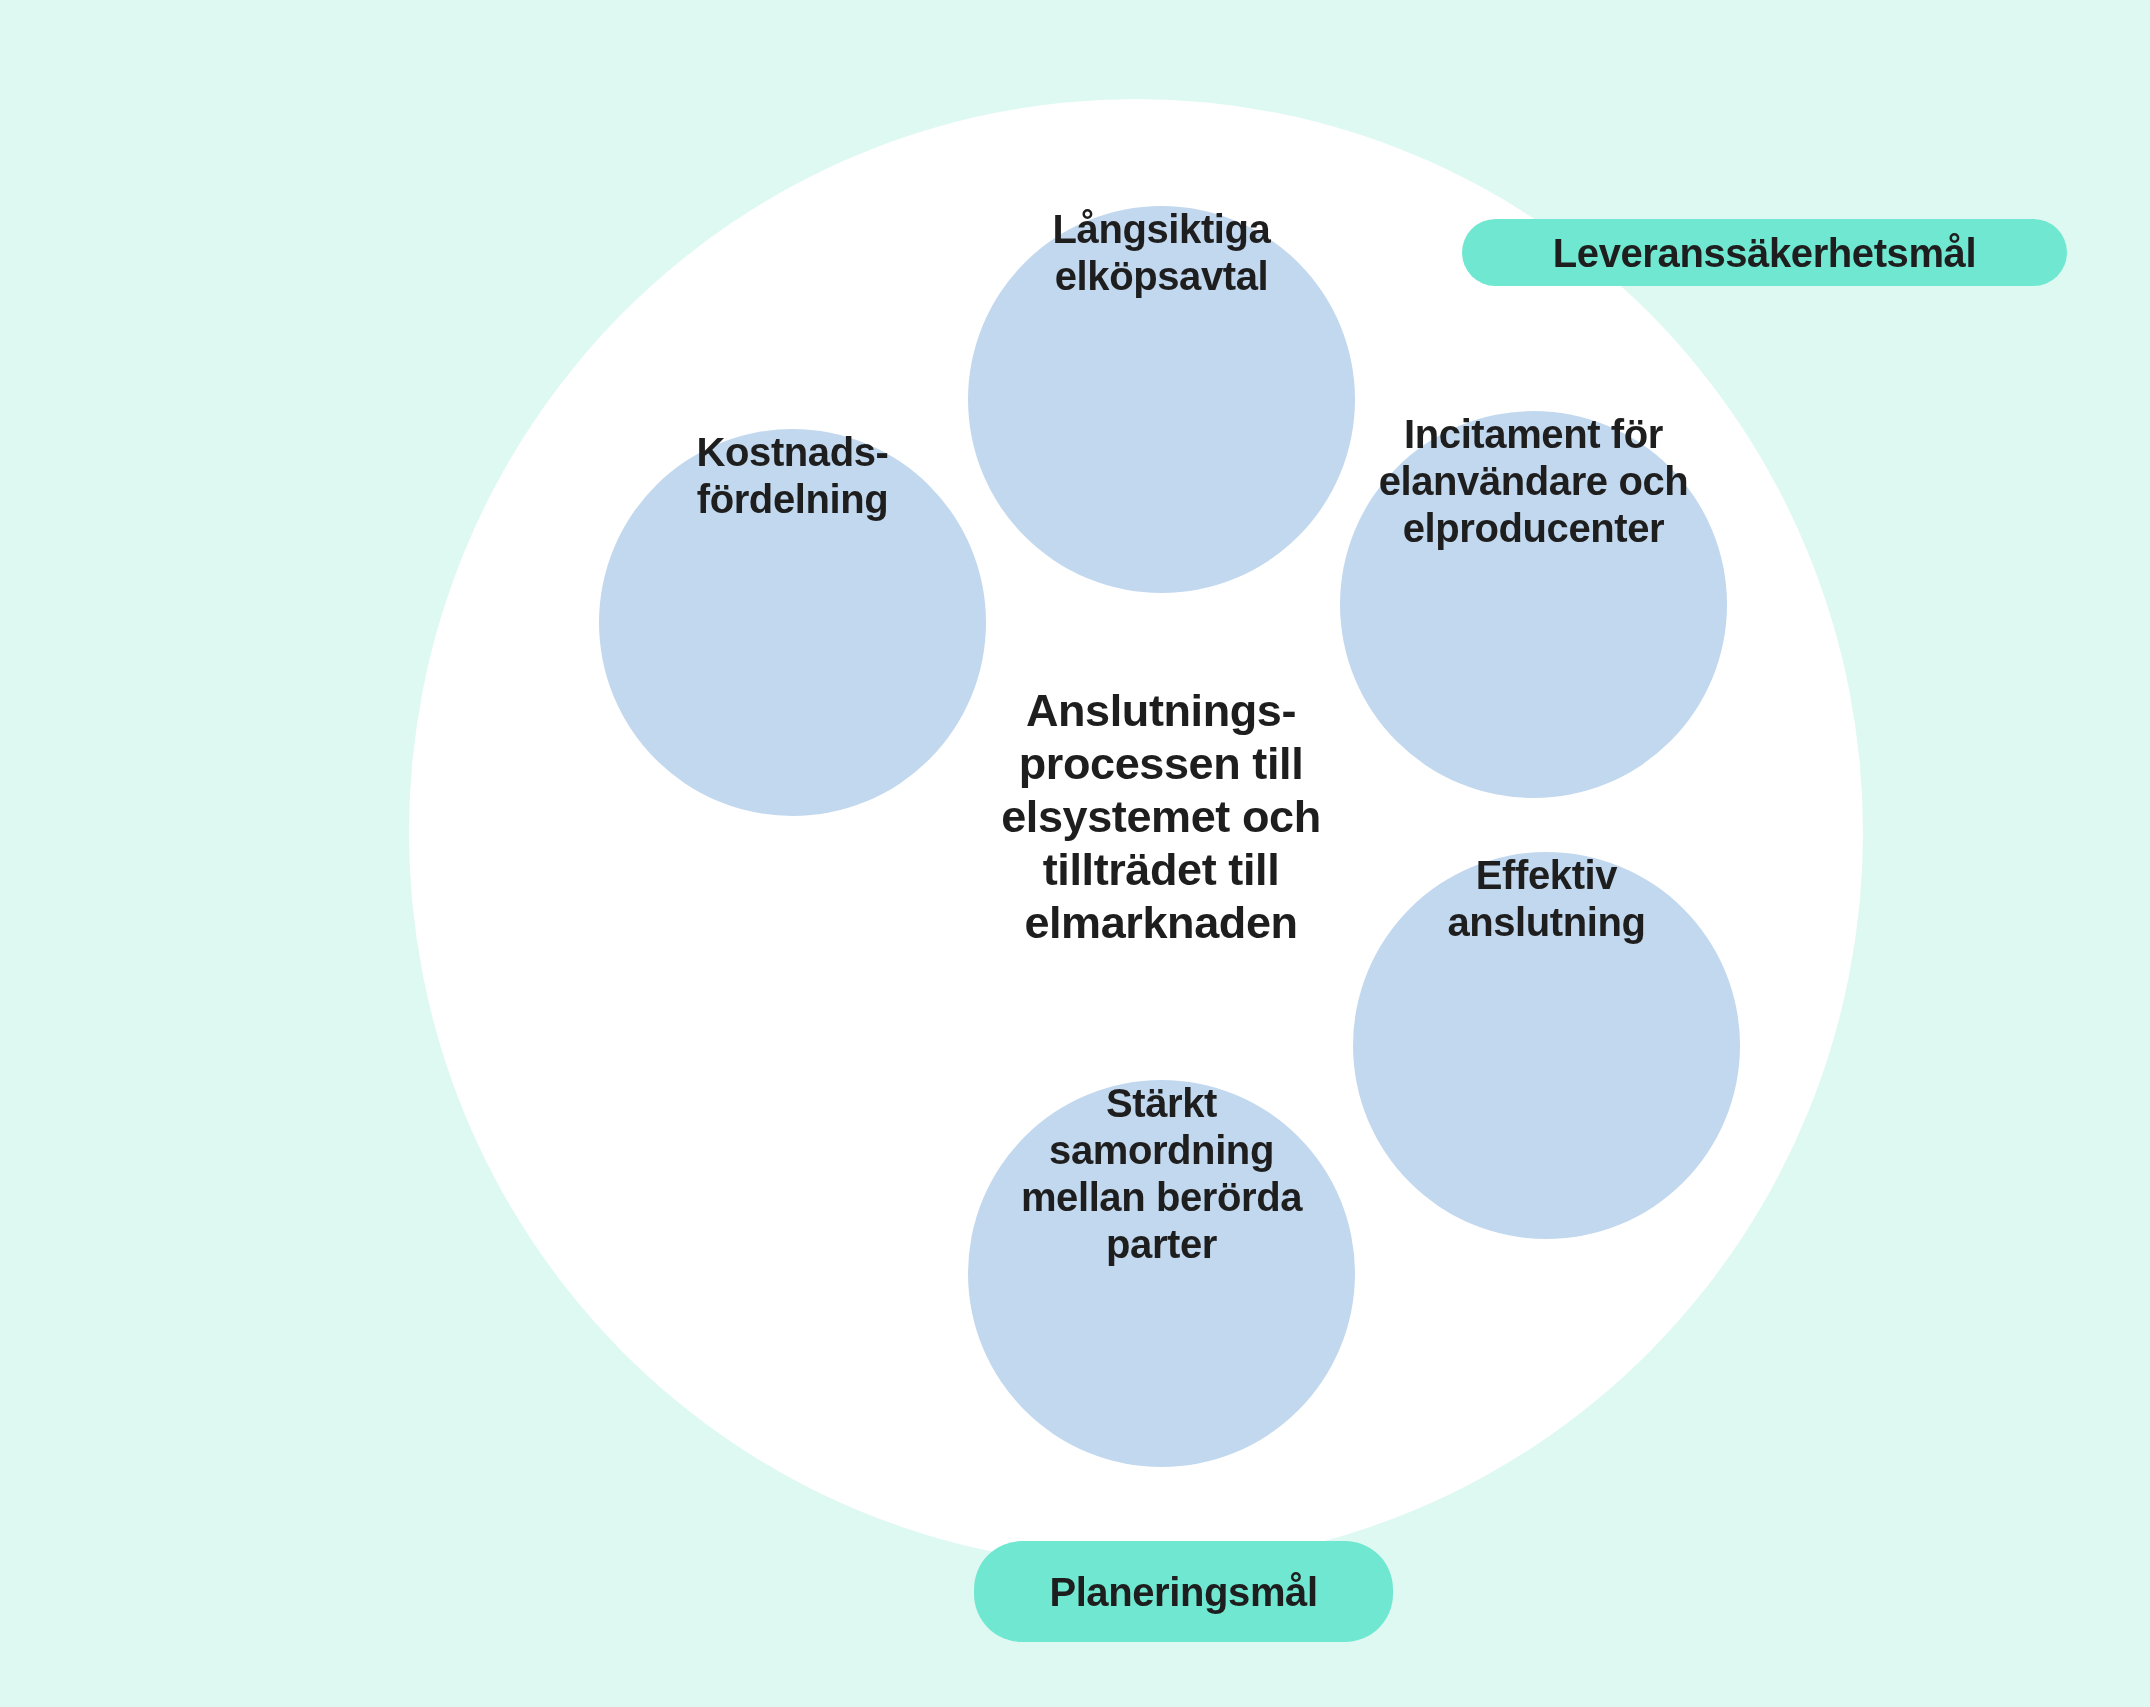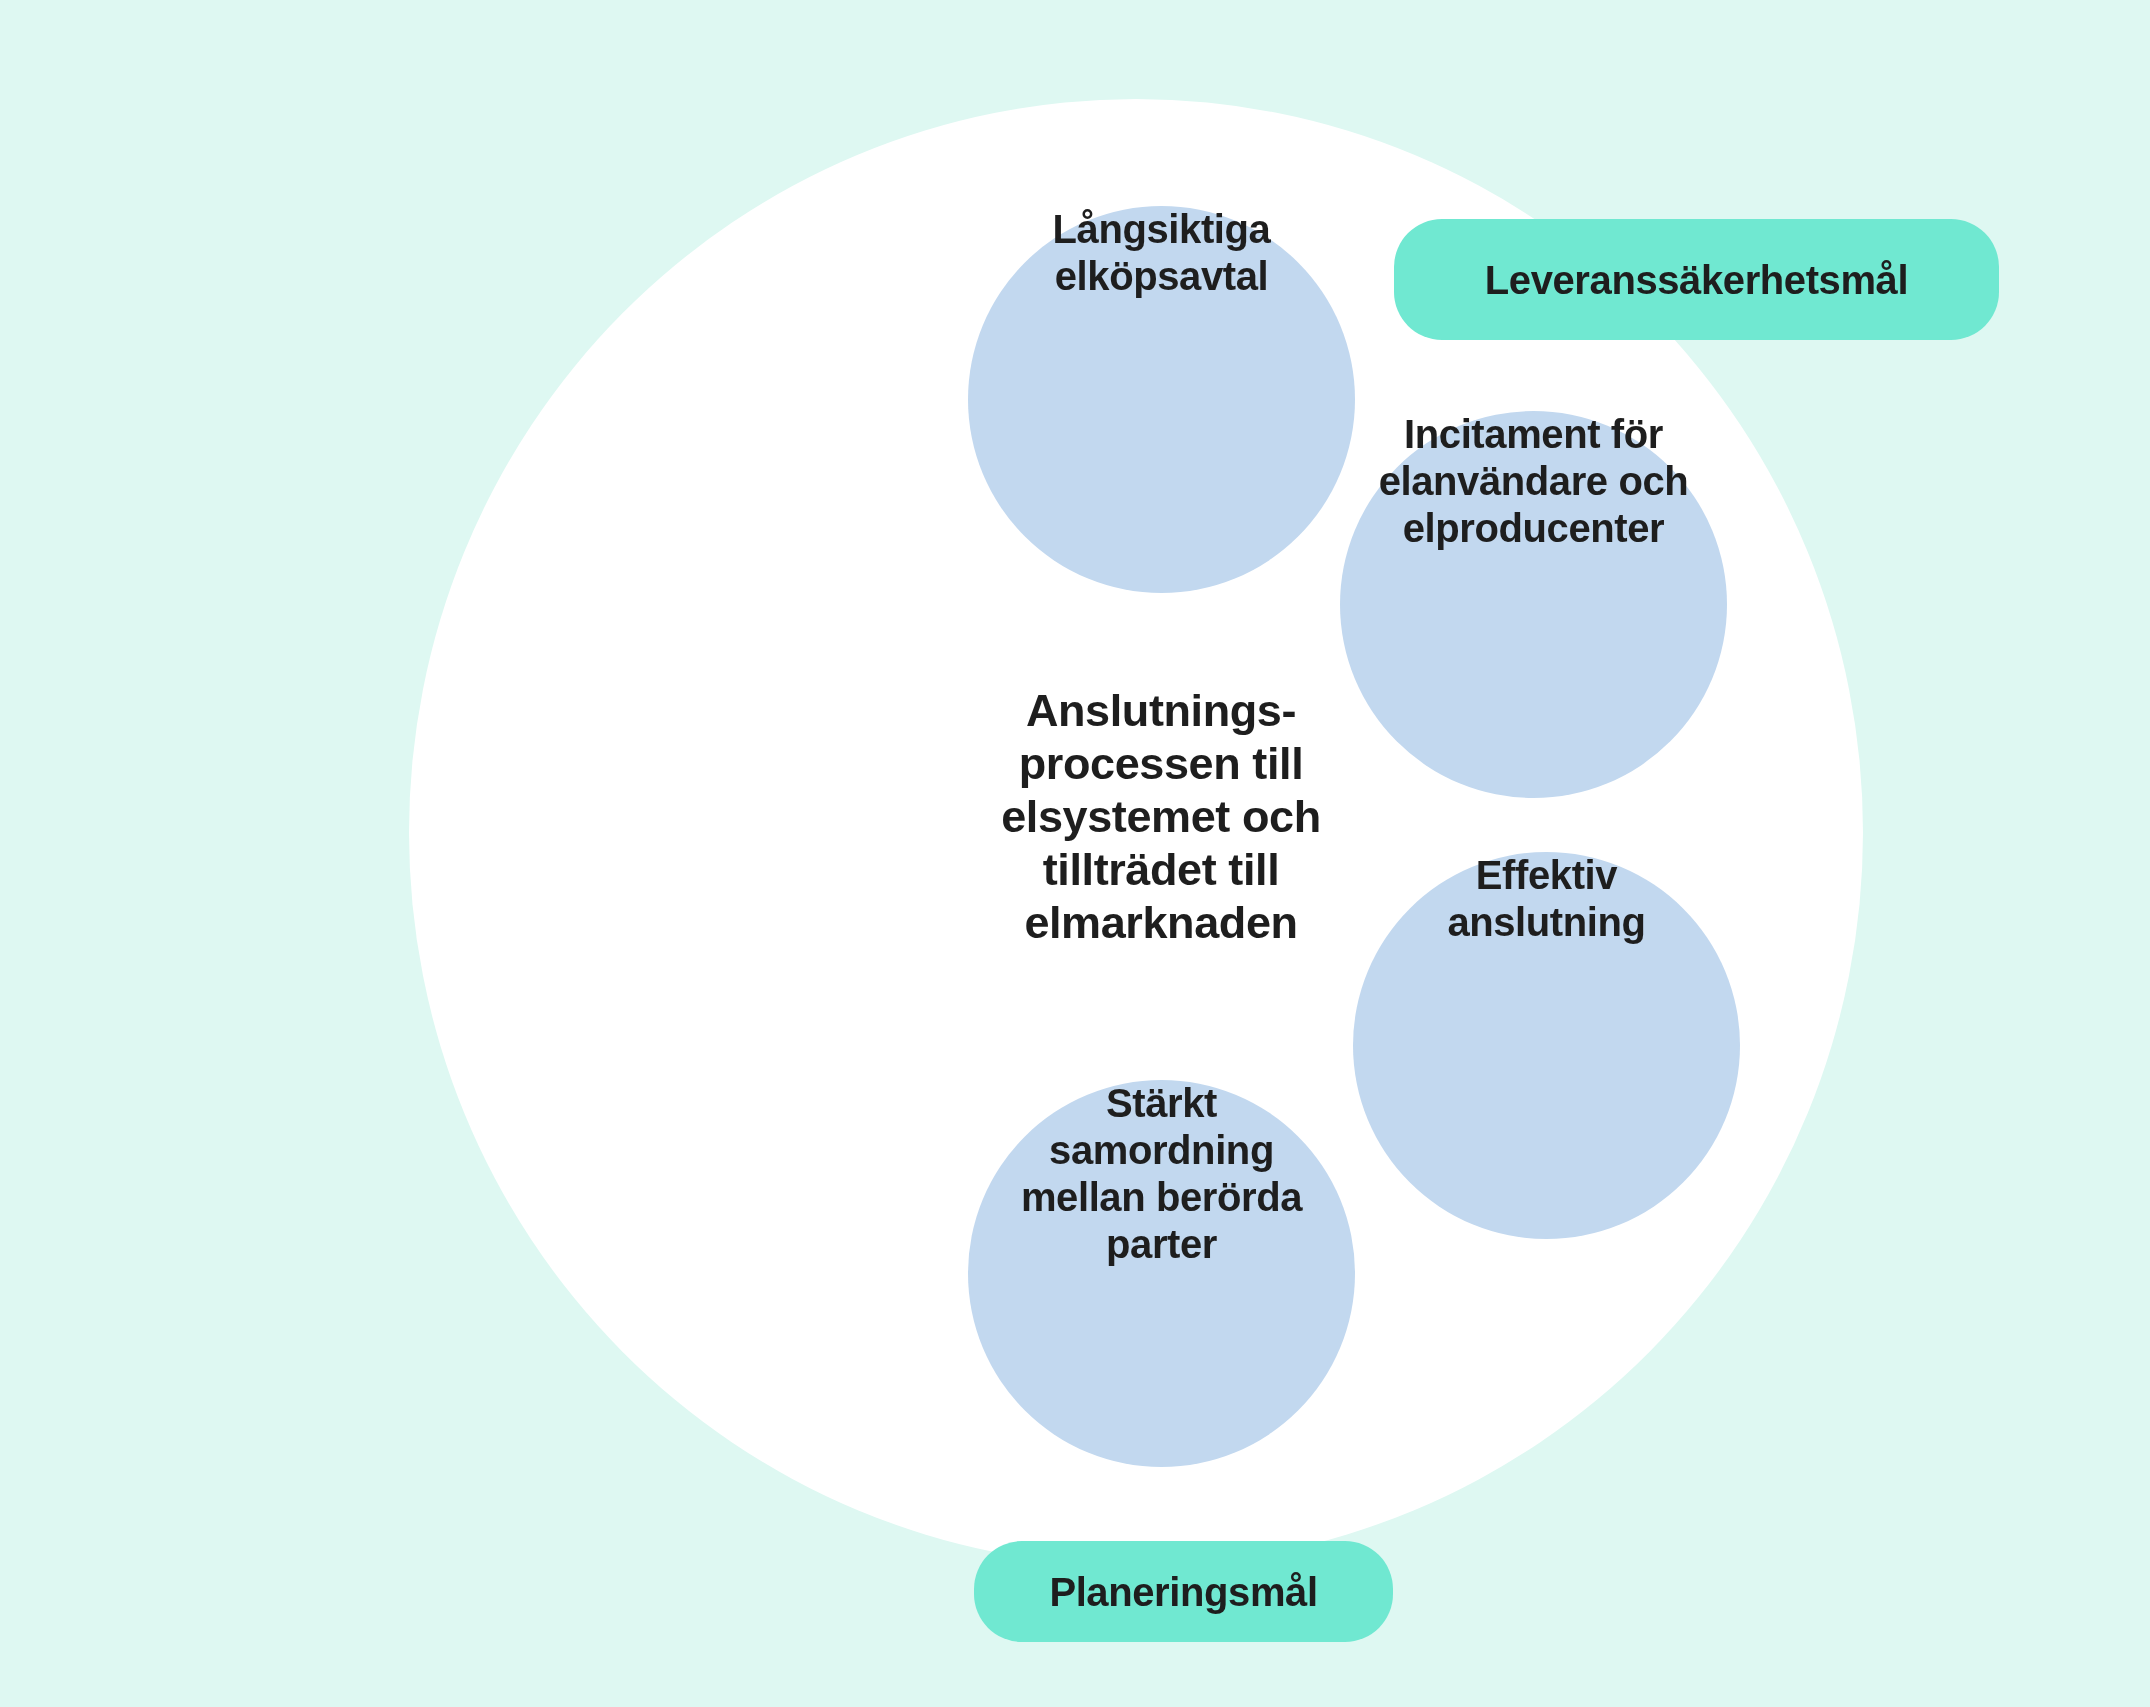--- a/index.html
+++ b/index.html
@@ -82,22 +82,22 @@
     letter-spacing: -0.4px;
     text-align: center;
     white-space: nowrap;
   }
   .pill--green-transition {
     left: 261px; top: 217px;
     width: 608px; height: 147px;
     border-radius: 71px;
   }
   .pill--supply-security {
-    left: 1394px; top: 219px;
-    width: 605px; height: 121px;
+    left: 1462px; top: 219px;
+    width: 605px; height: 67px;
     border-radius: 48px;
   }
   .pill--planning {
     left: 974px; top: 1525px;
     width: 419px; height: 101px;
     border-radius: 48px;
     margin-top: 16px;
   }
 </style>
 </head>
@@ -117,20 +117,23 @@
 
   <div class="bubble bubble--efficient-connection">
     <div class="bubble__label">Effektiv<br>anslutning</div>
   </div>
 
   <div class="bubble bubble--coordination">
     <div class="bubble__label">Stärkt<br>samordning<br>mellan berörda<br>parter</div>
   </div>
 
 
+  <div class="bubble bubble--cost-allocation">
+    <div class="bubble__label">Kostnads-<br>fördelning</div>
+  </div>
 
   <div class="center-title">Anslutnings-<br>processen till<br>elsystemet och<br>tillträdet till<br>elmarknaden</div>
 
 
   <div class="pill pill--supply-security">
     <div class="pill__label">Leveranssäkerhetsmål</div>
   </div>
 
   <div class="pill pill--planning">
     <div class="pill__label">Planeringsmål</div>

